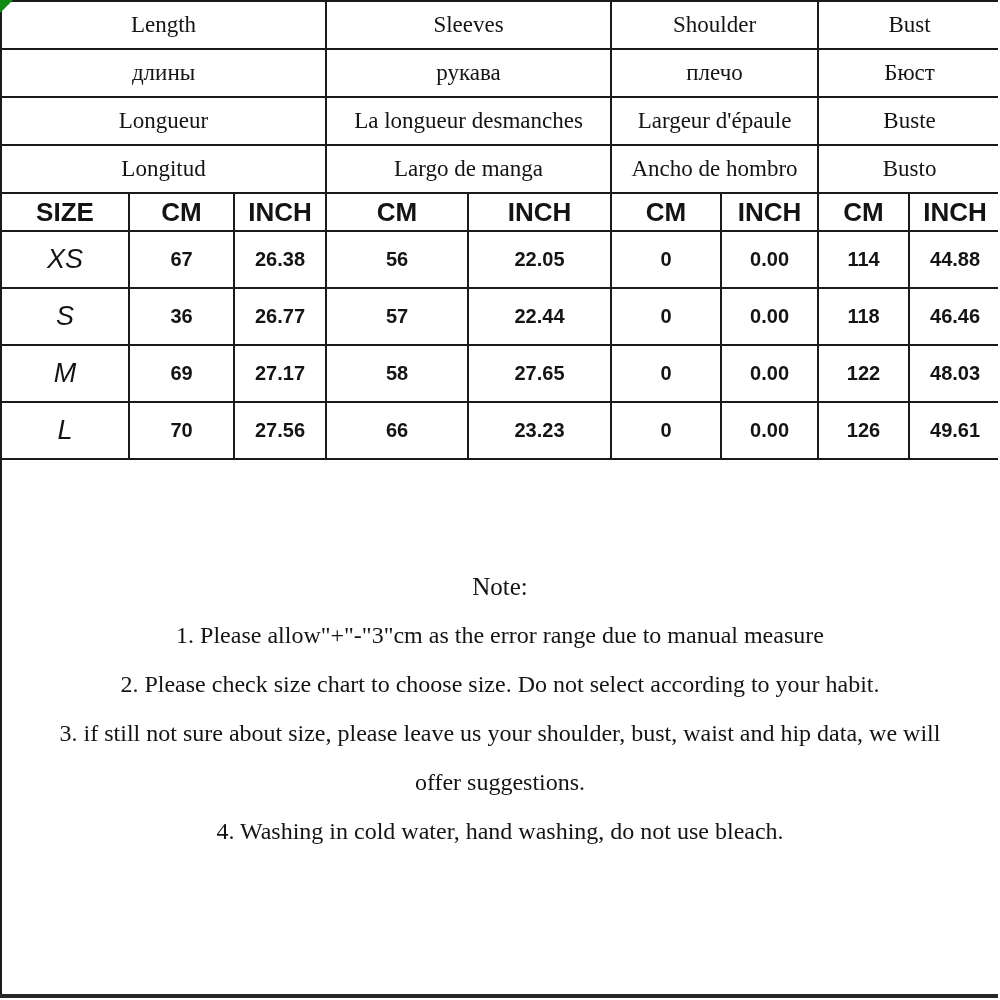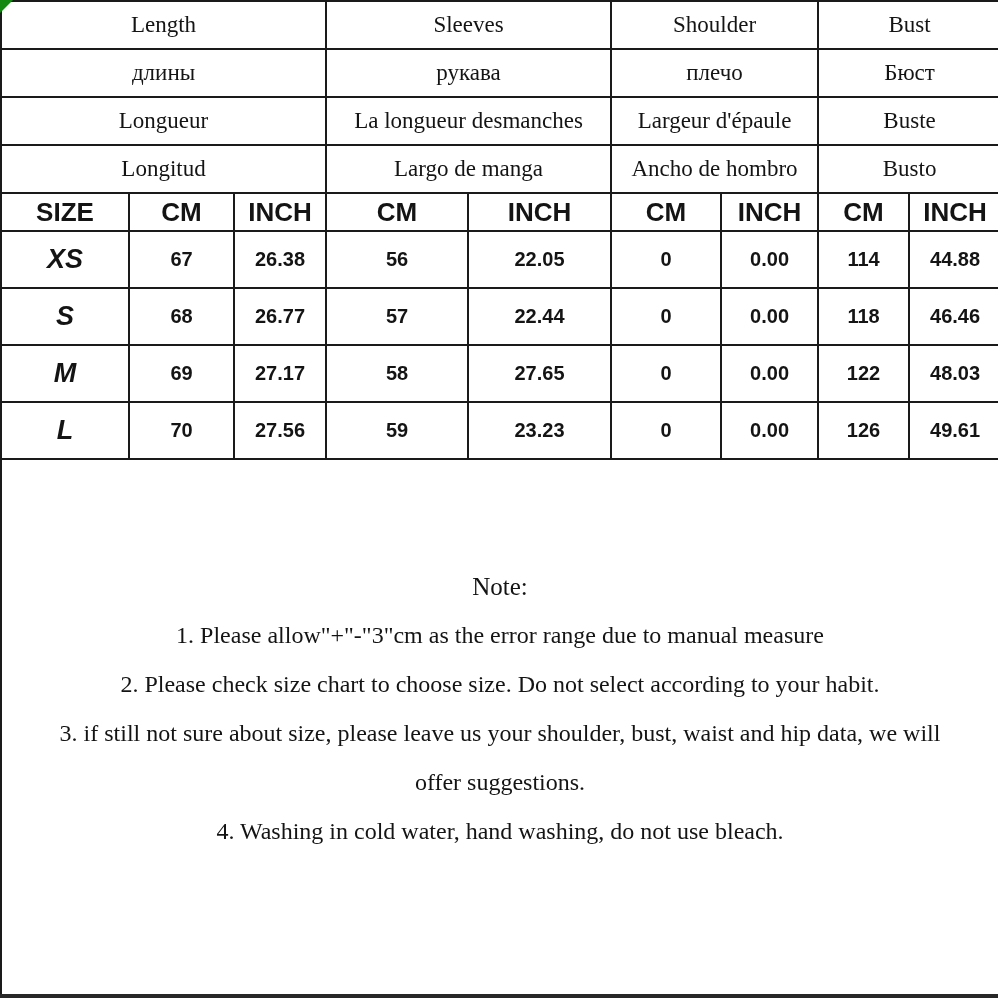--- a/index.html
+++ b/index.html
@@ -52,21 +52,21 @@
     margin-top: 23px;
   }
   tr.data-row td {
     height: 57px;
     font-family: "Liberation Sans", sans-serif;
     font-weight: bold;
     font-size: 20px;
   }
   tr.data-row td.size-cell {
     font-style: italic;
-    font-weight: bold;
+    font-weight: normal;
     font-size: 27px;
   }
   .note-area {
     position: relative;
     width: 1000px;
     height: 534px;
     border-left: 2px solid #1a1a1a;
     border-right: 2px solid #1a1a1a;
     padding-top: 102px;
     text-align: center;
@@ -150,21 +150,21 @@
         <td>26.38</td>
         <td>56</td>
         <td>22.05</td>
         <td>0</td>
         <td>0.00</td>
         <td>114</td>
         <td>44.88</td>
       </tr>
       <tr class="data-row">
         <td class="size-cell">S</td>
-        <td>68</td>
+        <td>36</td>
         <td>26.77</td>
         <td>57</td>
         <td>22.44</td>
         <td>0</td>
         <td>0.00</td>
         <td>118</td>
         <td>46.46</td>
       </tr>
       <tr class="data-row">
         <td class="size-cell">M</td>
@@ -174,21 +174,21 @@
         <td>27.65</td>
         <td>0</td>
         <td>0.00</td>
         <td>122</td>
         <td>48.03</td>
       </tr>
       <tr class="data-row">
         <td class="size-cell">L</td>
         <td>70</td>
         <td>27.56</td>
-        <td>59</td>
+        <td>66</td>
         <td>23.23</td>
         <td>0</td>
         <td>0.00</td>
         <td>126</td>
         <td>49.61</td>
       </tr>
     </tbody>
   </table>
 
   <div class="note-area">

